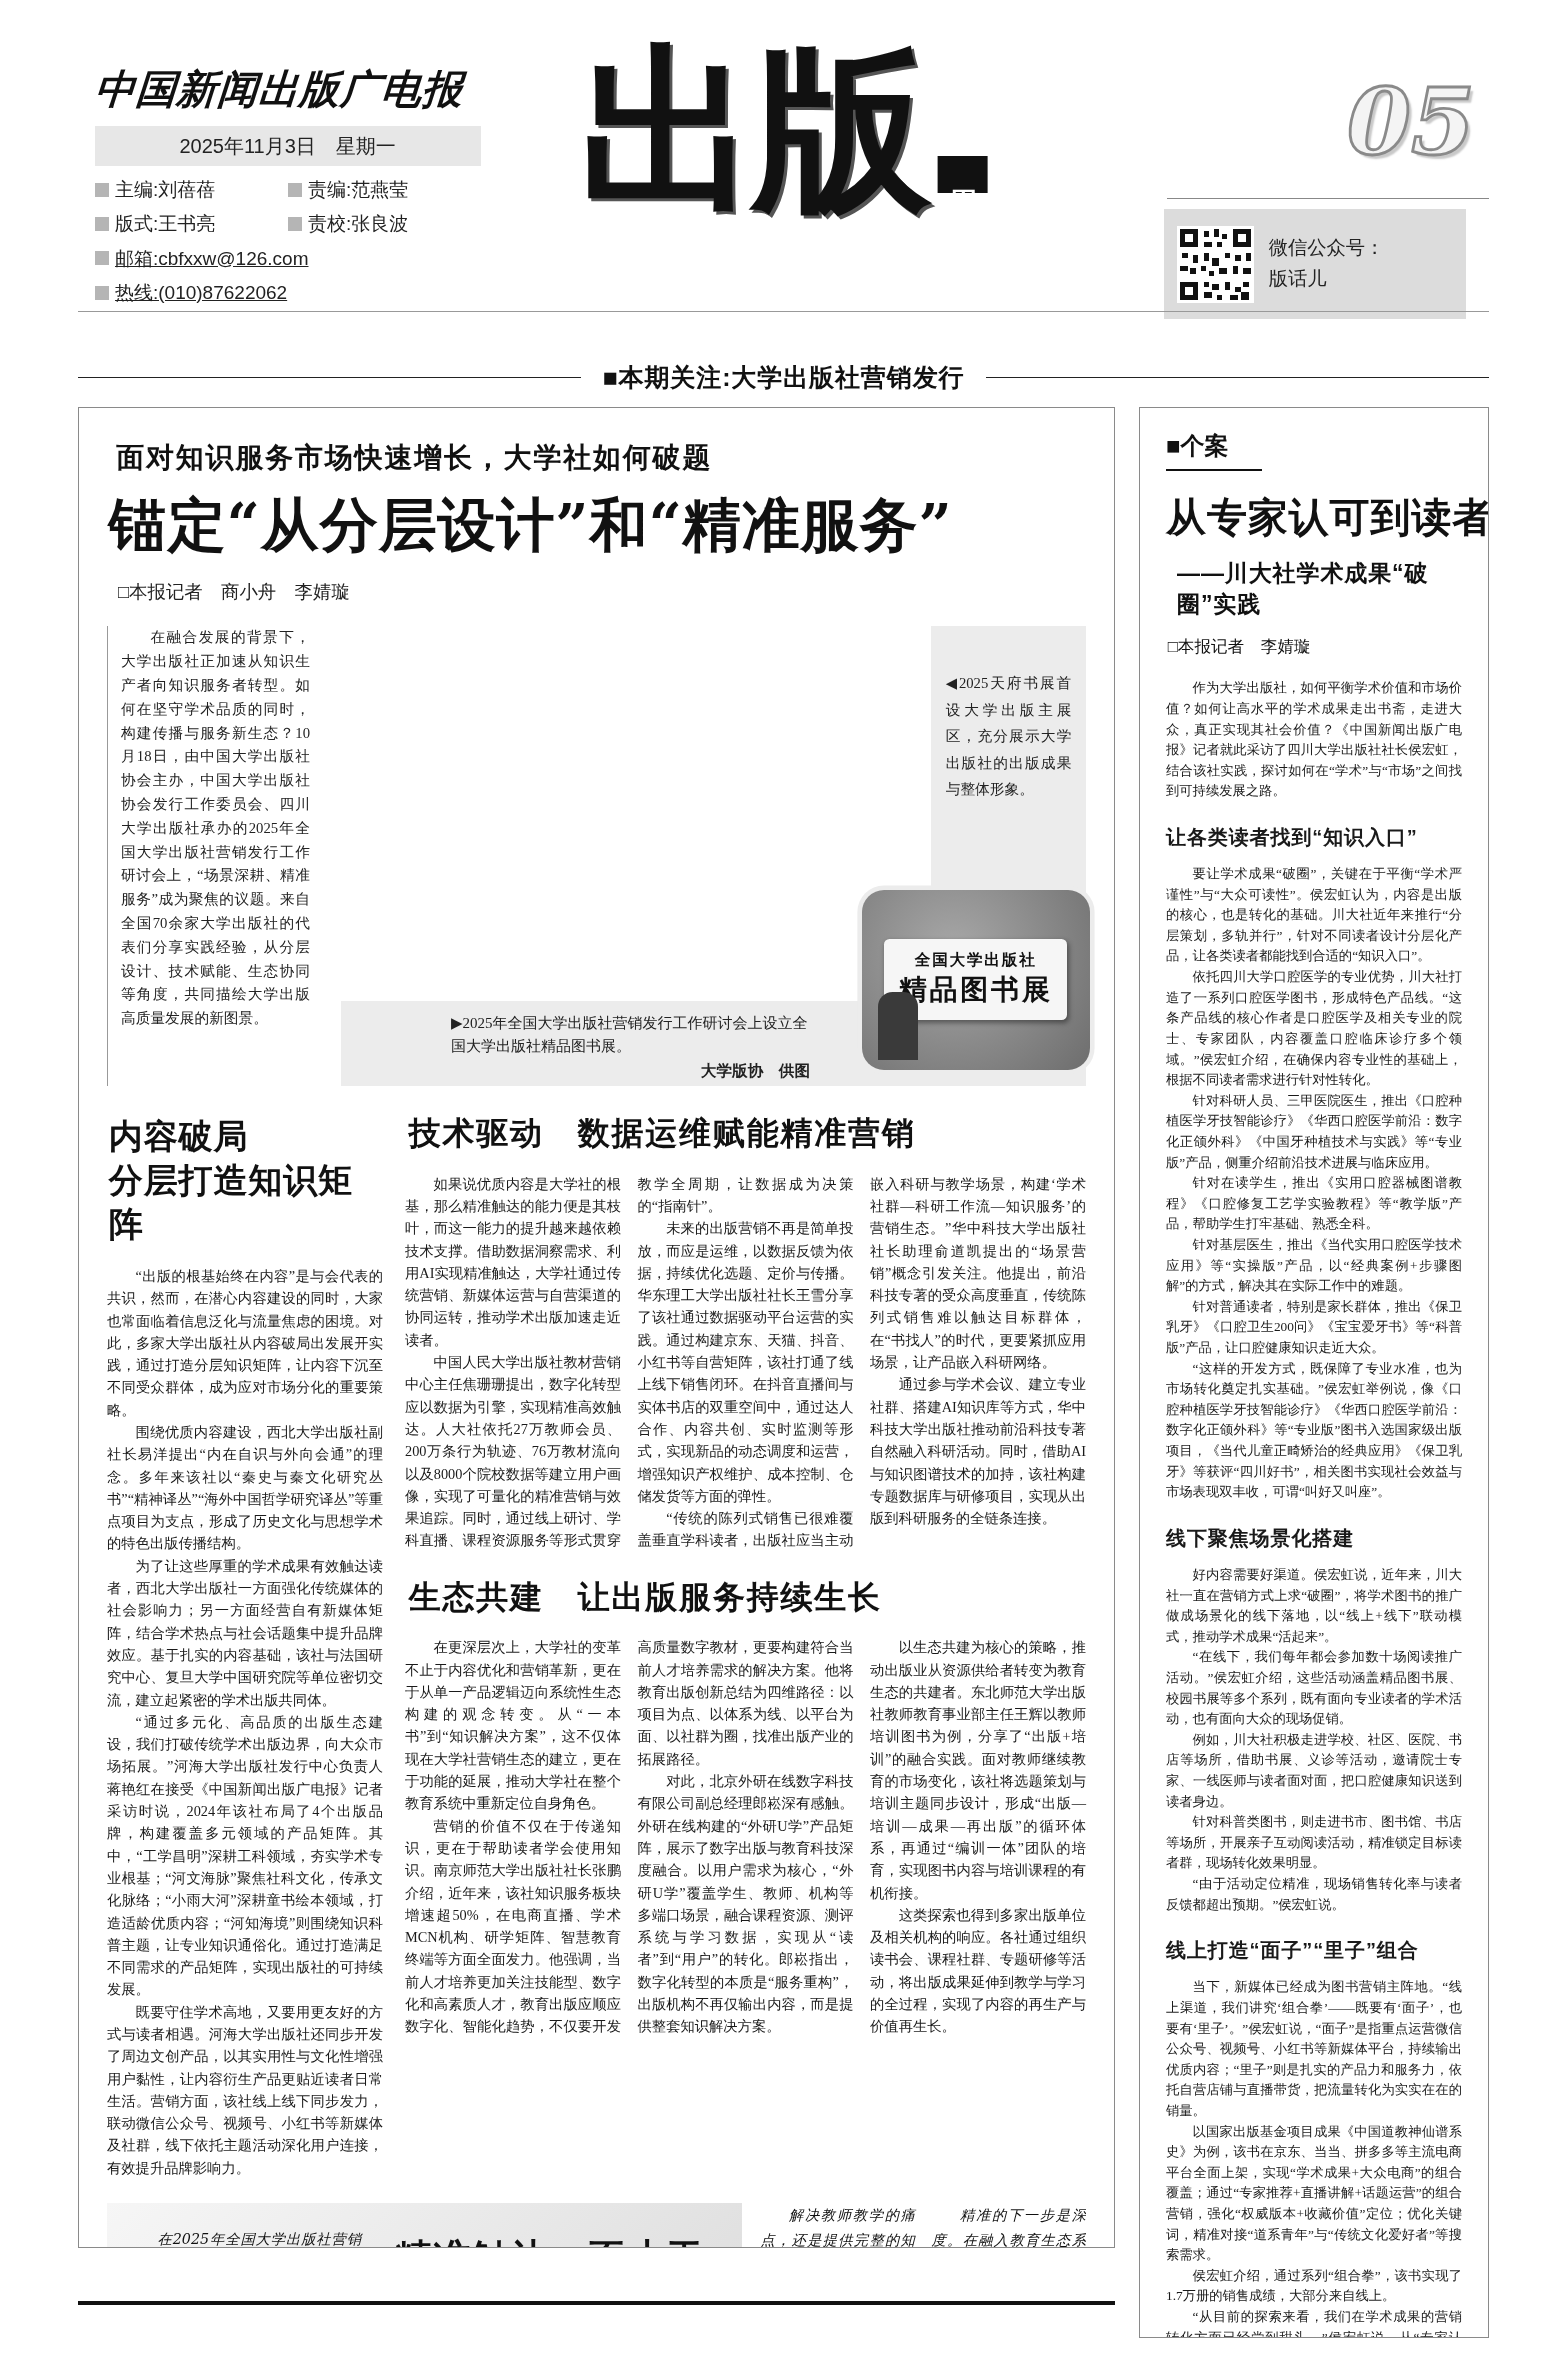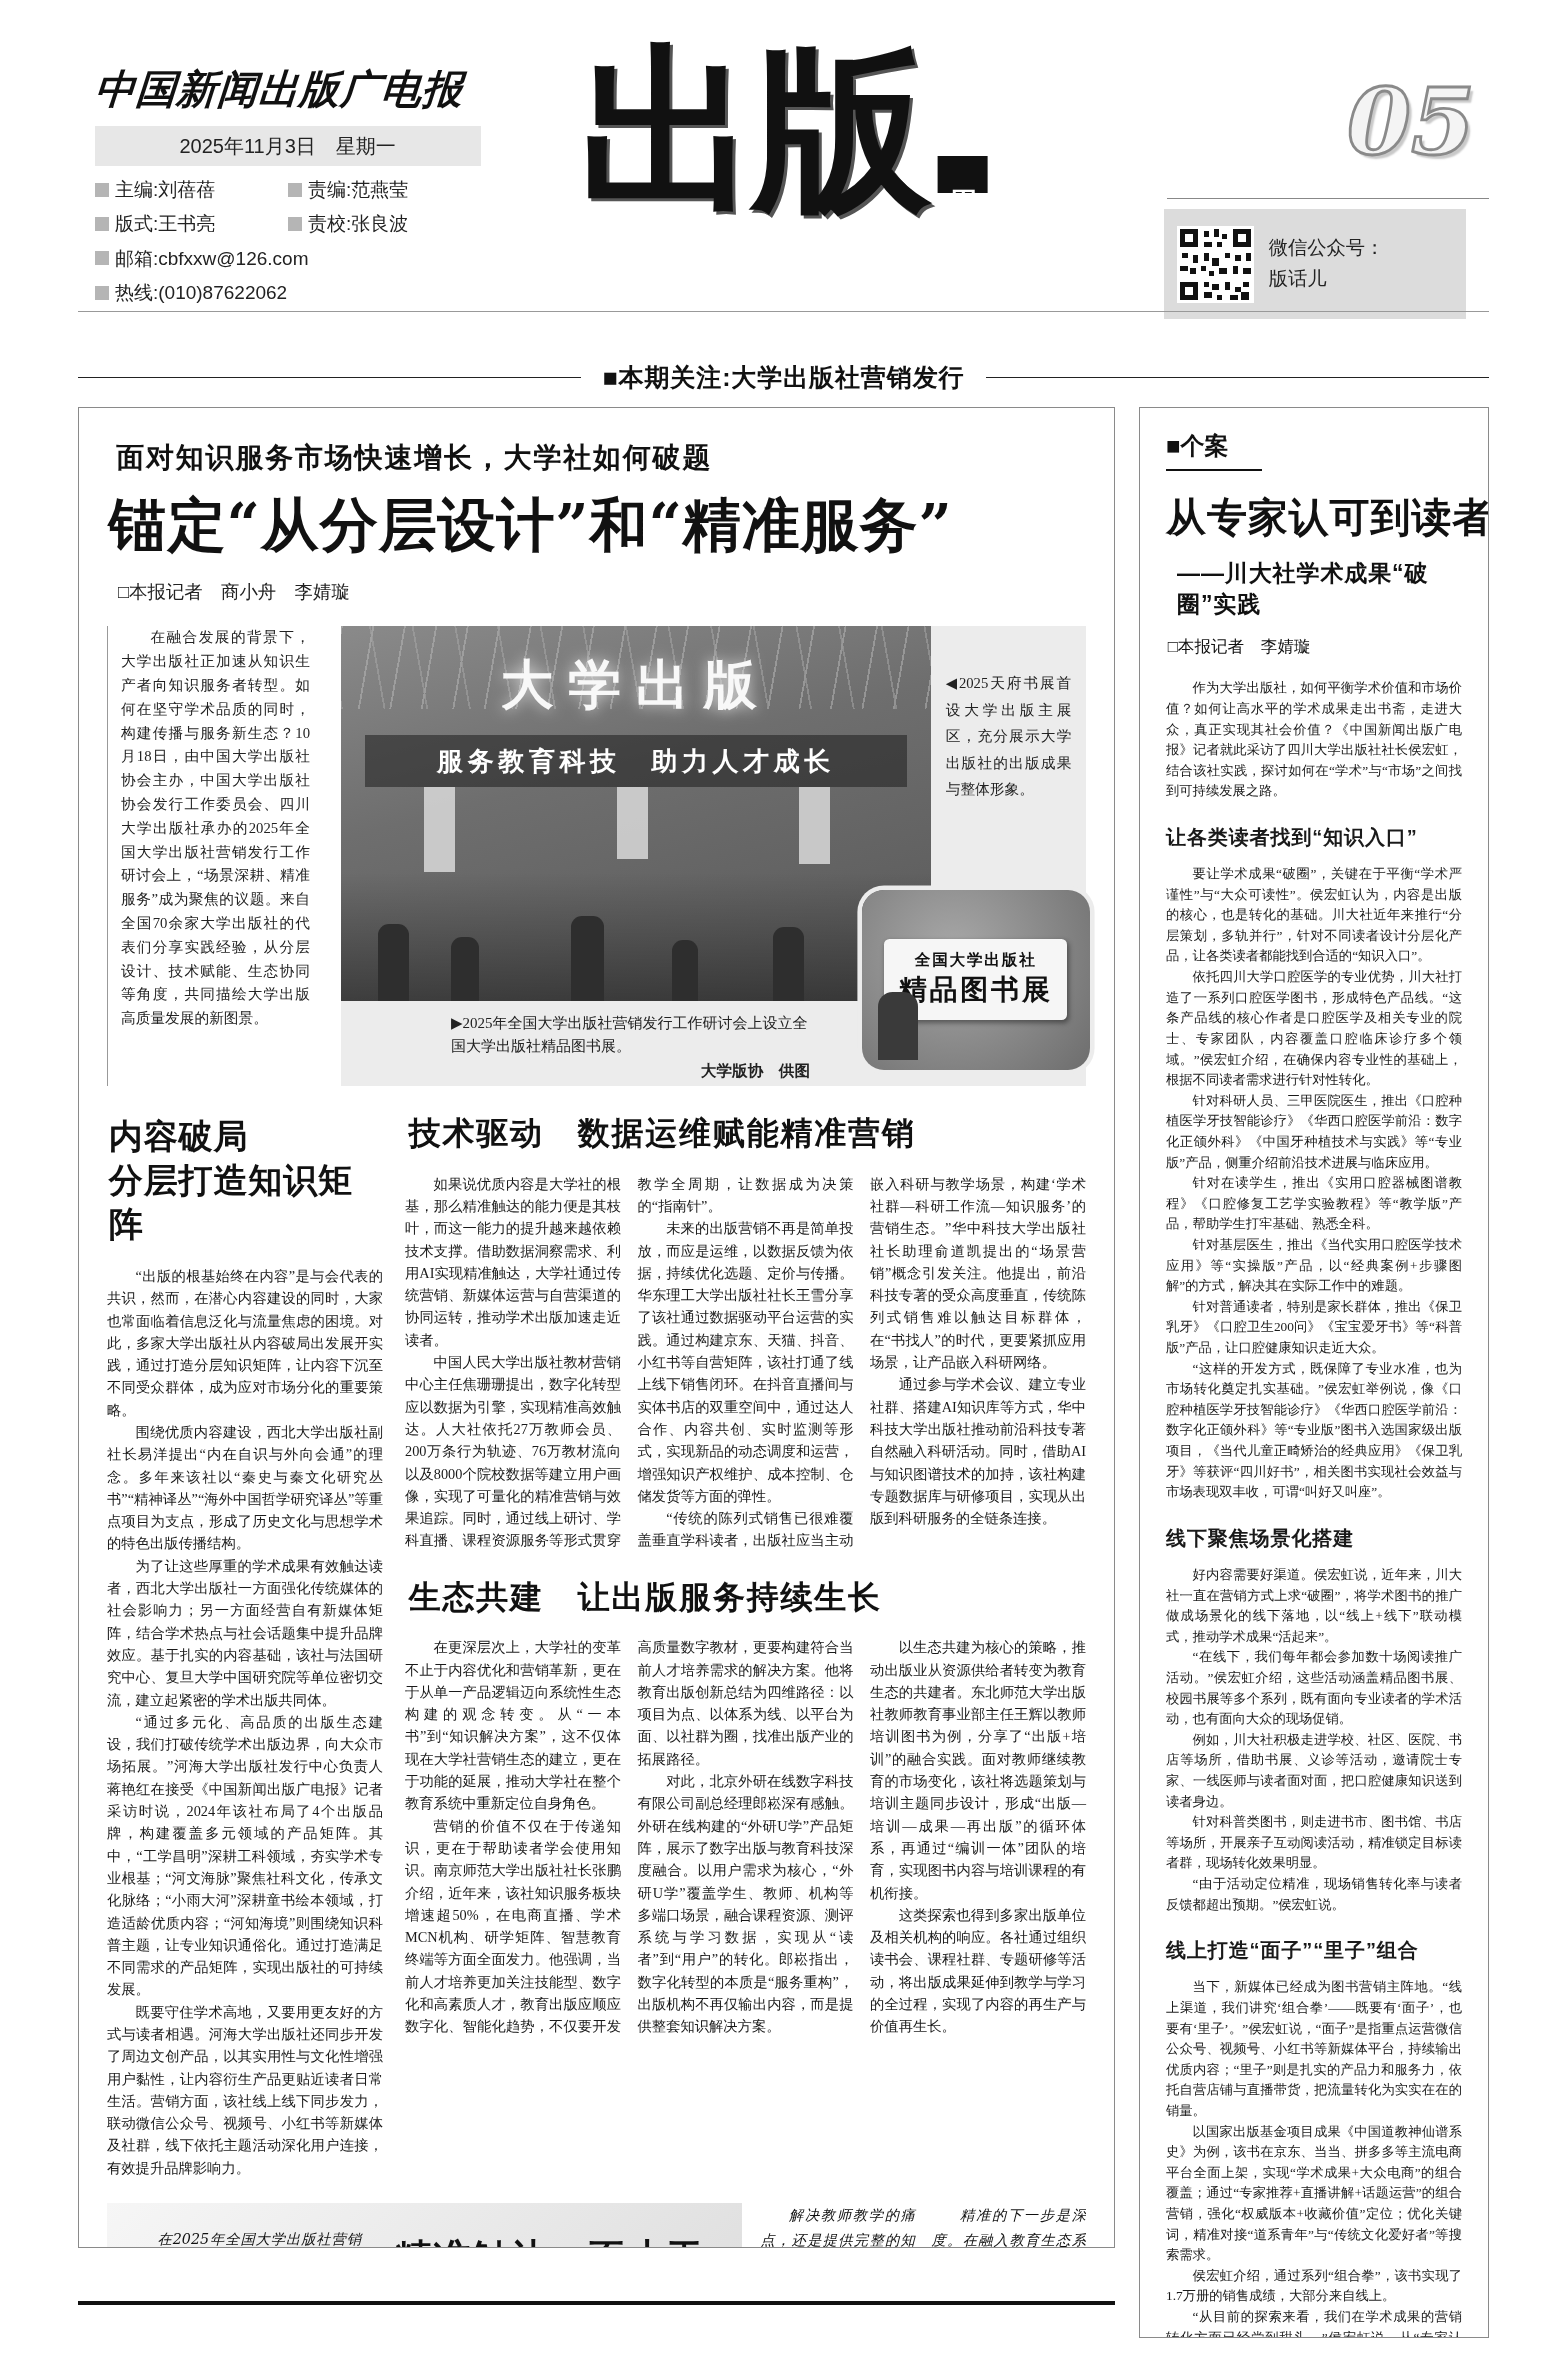--- a/index.html
+++ b/index.html
@@ -9,21 +9,21 @@
 
   
   .header{position:absolute;top:51px;left:78px;right:78px;height:253px;}
   .masthead{position:absolute;left:16.6px;top:11px;width:386px;}
   .mast-name{font-size:40px;font-weight:bold;font-style:italic;letter-spacing:0.9px;
              transform:skewX(-4deg);white-space:nowrap;}
   .date-bar{background:#e7e7e7;text-align:center;font-size:20px;padding:6.4px 0;margin-top:9.2px;
             font-family:"Liberation Sans",sans-serif;color:#222;}
   .staff{margin-top:11px;font-size:19px;display:grid;grid-template-columns:1fr 1fr;row-gap:8.3px;
          font-family:"Liberation Sans",sans-serif;color:#222;}
-  .staff-item.full{grid-column:1/3;}
+  .staff-item.full{grid-column:1/3;text-decoration:underline;}
   .sq{display:inline-block;width:14px;height:14px;background:#b5b5b5;margin-right:6.4px;vertical-align:-0.9px;}
   .brand{position:absolute;left:50%;transform:translateX(-50%);top:-11px;display:flex;align-items:flex-end;}
   .brand-title{font-size:179px;font-weight:900;line-height:1;letter-spacing:-5.5px;
                font-family:"DejaVu Serif",serif;text-shadow:2.8px 2.8px 0 #555;}
   .brand-badge{writing-mode:vertical-rl;background:#111;color:#fff;font-size:28px;font-weight:bold;
                padding:11px 6.4px;letter-spacing:7.4px;margin:0 0 26px 11px;
                font-family:"Liberation Sans",sans-serif;}
   .pageno{position:absolute;right:14px;top:16.6px;font-size:92px;font-weight:900;font-style:italic;
           color:#f4f4f4;-webkit-text-stroke:2.8px #8a8a8a;text-shadow:3.7px 3.7px 1.8px #c9c9c9;
           font-family:"DejaVu Serif",serif;}
@@ -215,35 +215,20 @@
       <div class="headline">锚定“从分层设计”和“精准服务”</div>
       <div class="byline sans">□本报记者　商小舟　李婧璇</div>
 
       <div class="top-block">
         <div class="intro-col">
           <p>在融合发展的背景下，大学出版社正加速从知识生产者向知识服务者转型。如何在坚守学术品质的同时，构建传播与服务新生态？10月18日，由中国大学出版社协会主办，中国大学出版社协会发行工作委员会、四川大学出版社承办的2025年全国大学出版社营销发行工作研讨会上，“场景深耕、精准服务”成为聚焦的议题。来自全国70余家大学出版社的代表们分享实践经验，从分层设计、技术赋能、生态协同等角度，共同描绘大学出版高质量发展的新图景。</p>
         </div>
 
         <div class="photo-wrap">
           <div class="photo-grid">
-            <div class="photo">
-              <div class="truss"></div>
-              <div class="photo-banner sans">大学出版</div>
-              <div class="photo-sub">服务教育科技　助力人才成长</div>
-              <div class="hang1"></div>
-              <div class="hang2"></div>
-              <div class="hang3"></div>
-              <div class="crowd"></div>
-              <div class="ppl" style="left:37px;width:31px;height:77px;"></div>
-              <div class="ppl" style="left:110px;width:28px;height:64px;"></div>
-              <div class="ppl" style="left:230px;width:33px;height:85px;"></div>
-              <div class="ppl" style="left:331px;width:26px;height:61px;"></div>
-              <div class="ppl" style="left:432px;width:31px;height:74px;"></div>
-              <div class="ppl" style="left:533px;width:28px;height:66px;"></div>
-            </div>
             <div class="side-cap">◀2025天府书展首设大学出版主展区，充分展示大学出版社的出版成果与整体形象。</div>
             <div class="bottom-cap">
               <div>▶2025年全国大学出版社营销发行工作研讨会上设立全国大学出版社精品图书展。</div>
               <div class="credit">大学版协　供图</div>
             </div>
           </div>
           <div class="inset">
             <div class="inset-person"></div>
             <div class="inset-board">
               <div class="inset-line1">全国大学出版社</div>

